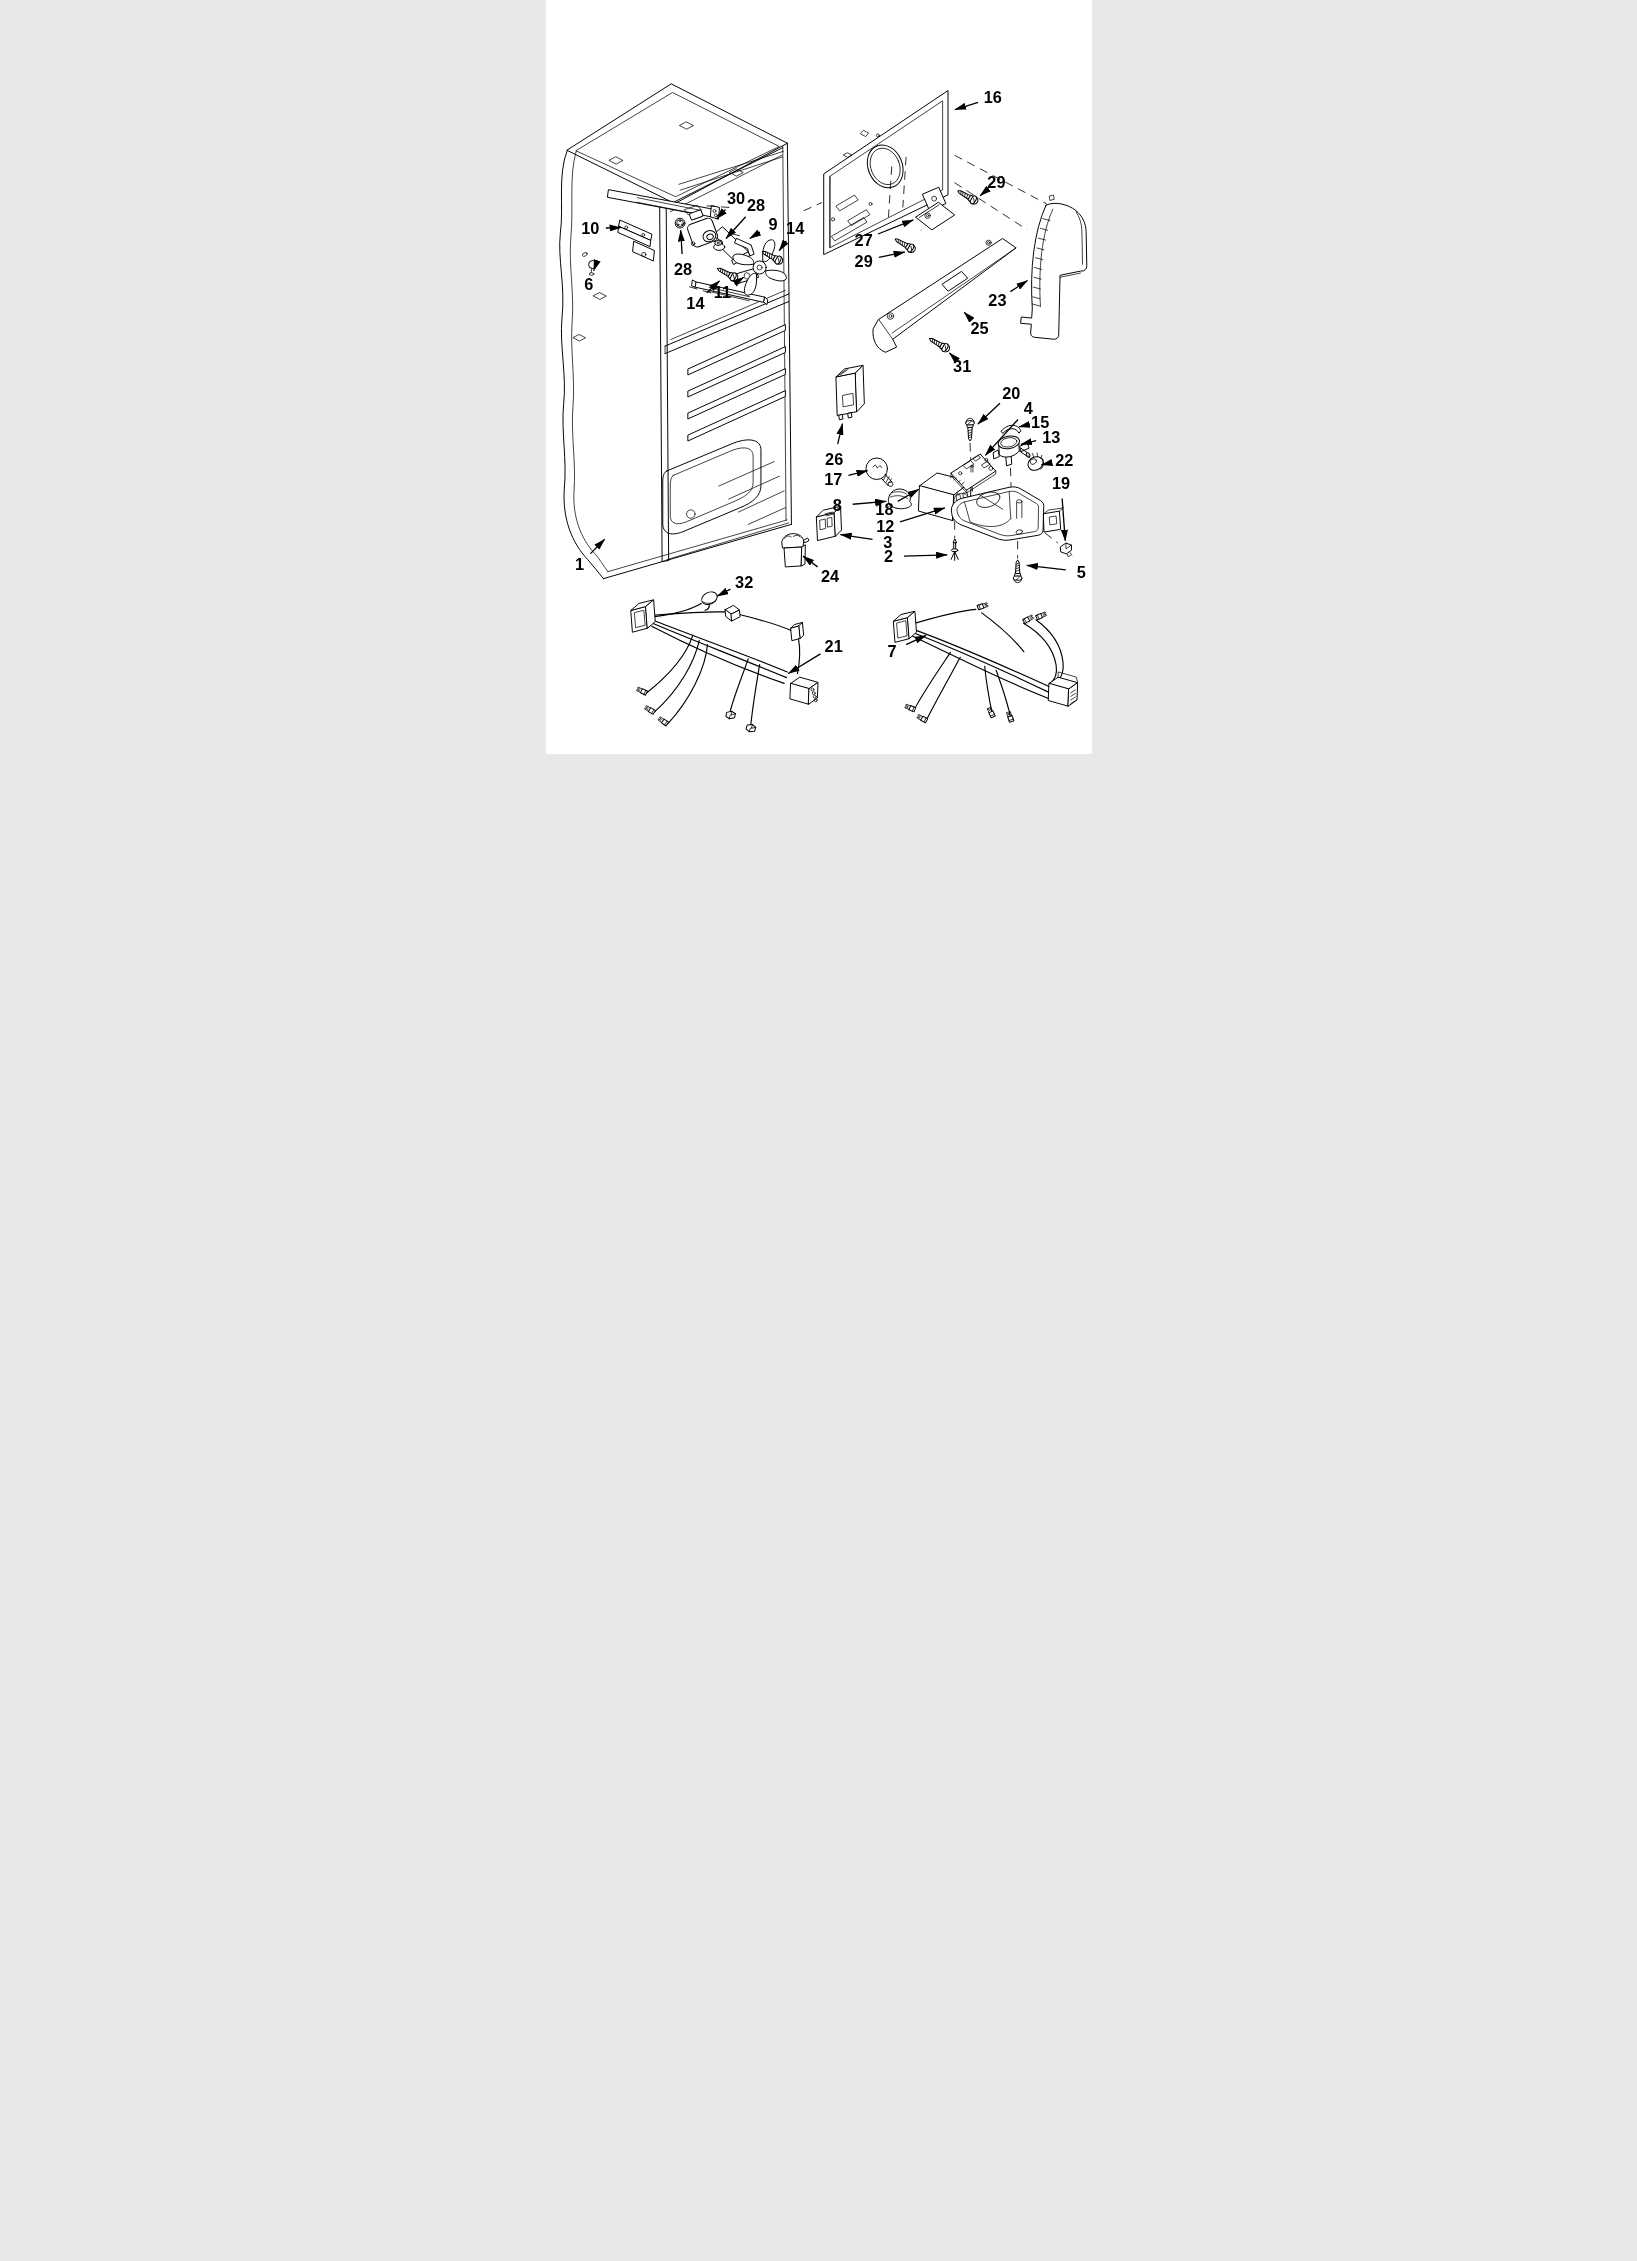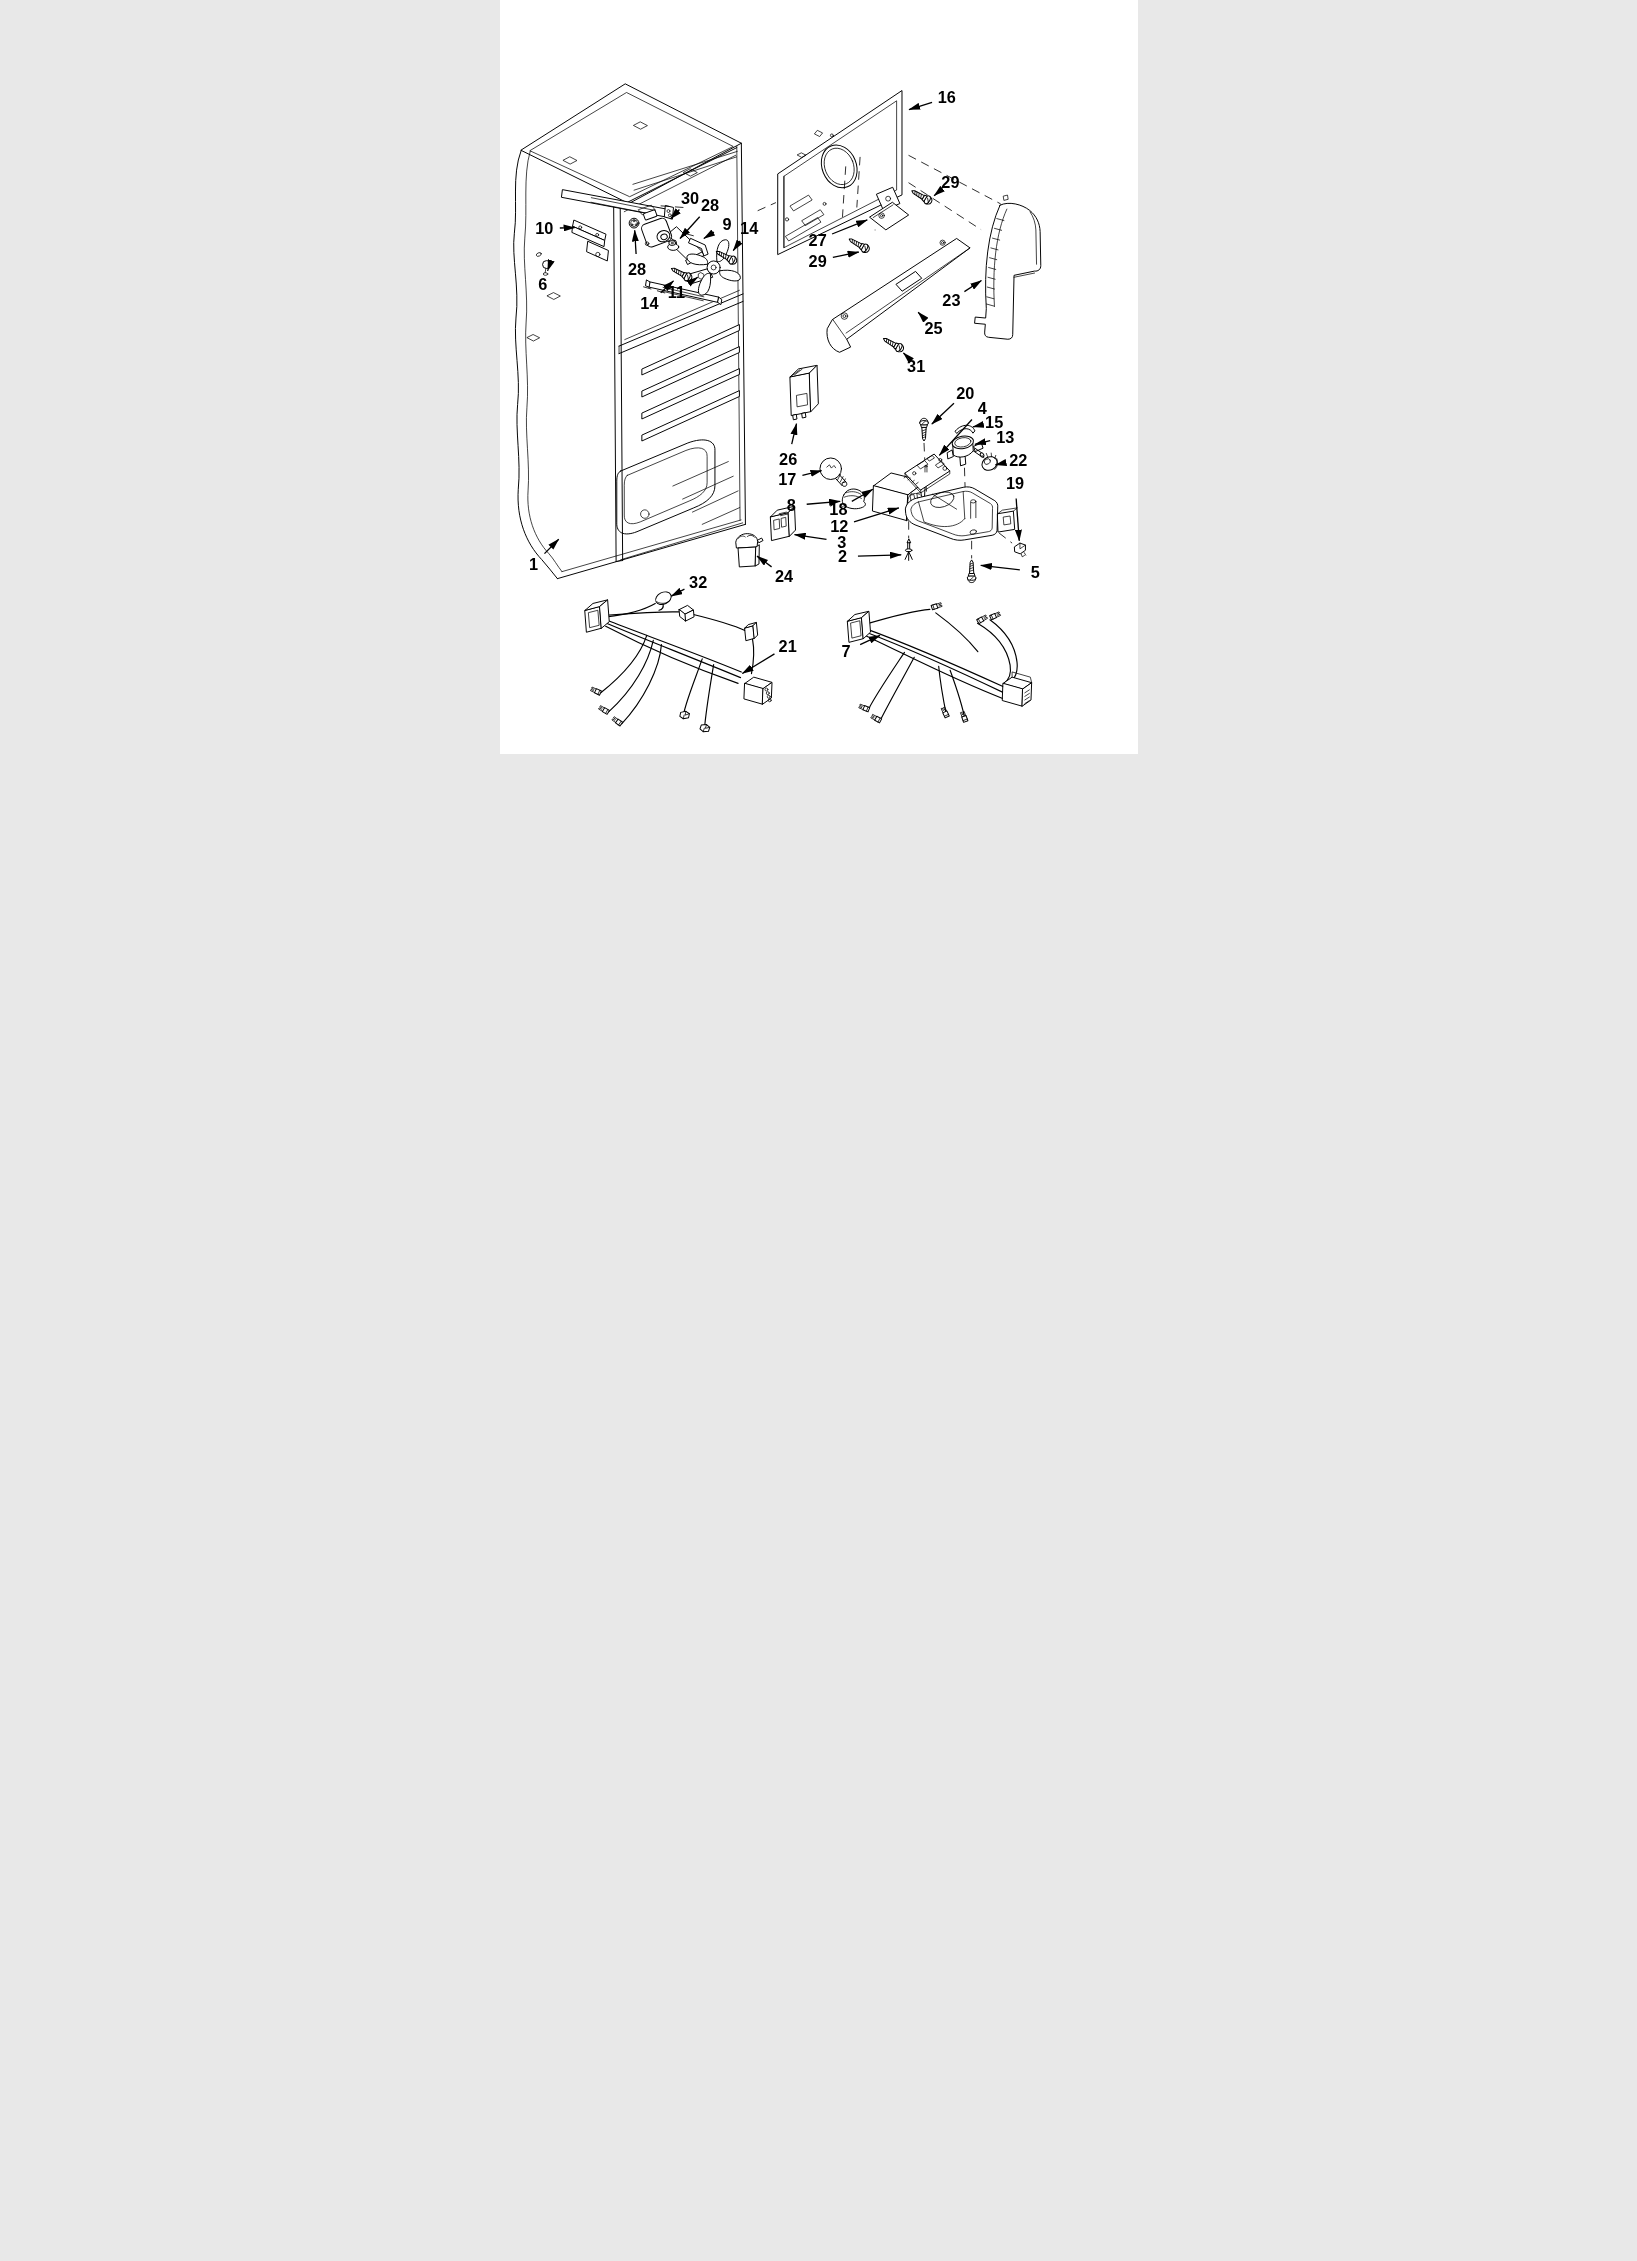--- a/index.html
+++ b/index.html
@@ -1,16 +1,16 @@
 <!DOCTYPE html>
 <html style="font-size:7.8px"><head>
 <meta charset="utf-8">
 <style>
   html,body{margin:0;padding:0;background:#e8e8e8;font-family:"Liberation Sans",sans-serif;}
-  .stage{width:638px;height:754px;margin:0 auto;background:#fff;}
+  .stage{width:546px;height:754px;margin:0 auto;background:#fff;}
   svg{display:block;width:546px;height:754px;}
   svg .part{fill:#fff;stroke:#000;stroke-width:6;stroke-linejoin:round;stroke-linecap:round;}
   svg .ln{fill:none;stroke:#000;stroke-width:6;stroke-linejoin:round;stroke-linecap:round;}
   svg .thin{fill:none;stroke:#000;stroke-width:4.5;stroke-linejoin:round;stroke-linecap:round;}
   svg .dash{fill:none;stroke:#000;stroke-width:5;stroke-dasharray:52 36;stroke-linecap:butt;}
   svg .wire{fill:none;stroke:#000;stroke-width:7;stroke-linecap:round;}
   svg text.callout{font-family:"Liberation Sans",sans-serif;font-weight:bold;}
 </style>
 </head>
 <body>

